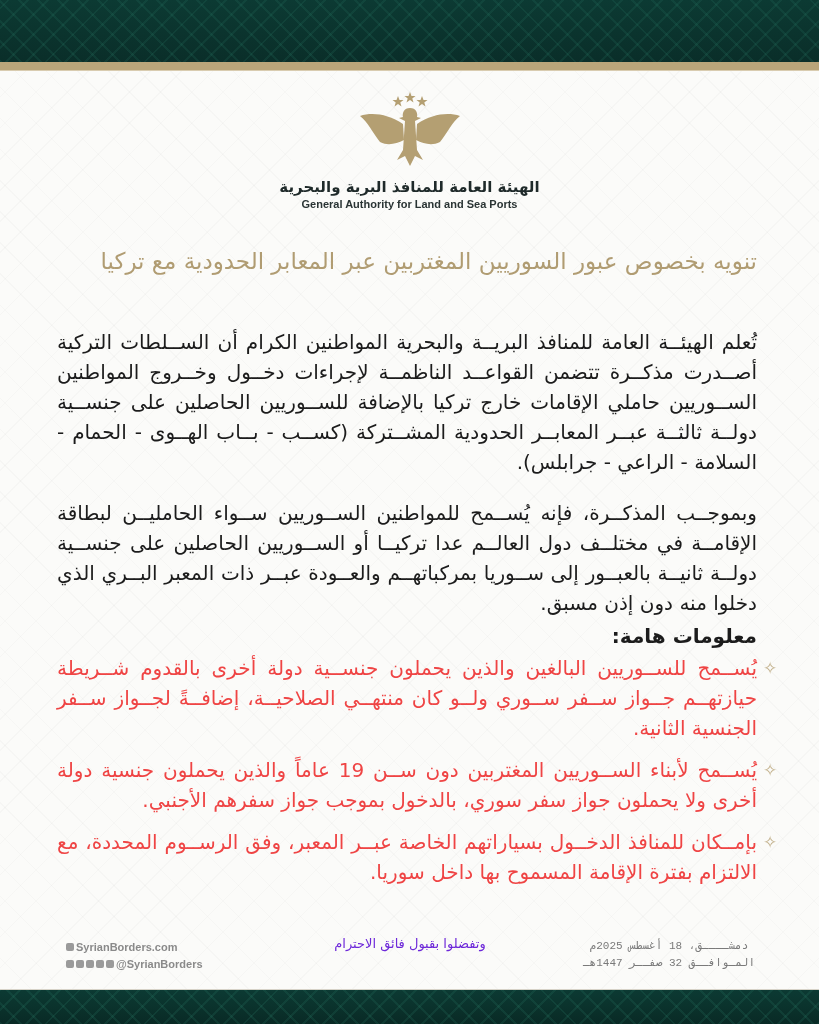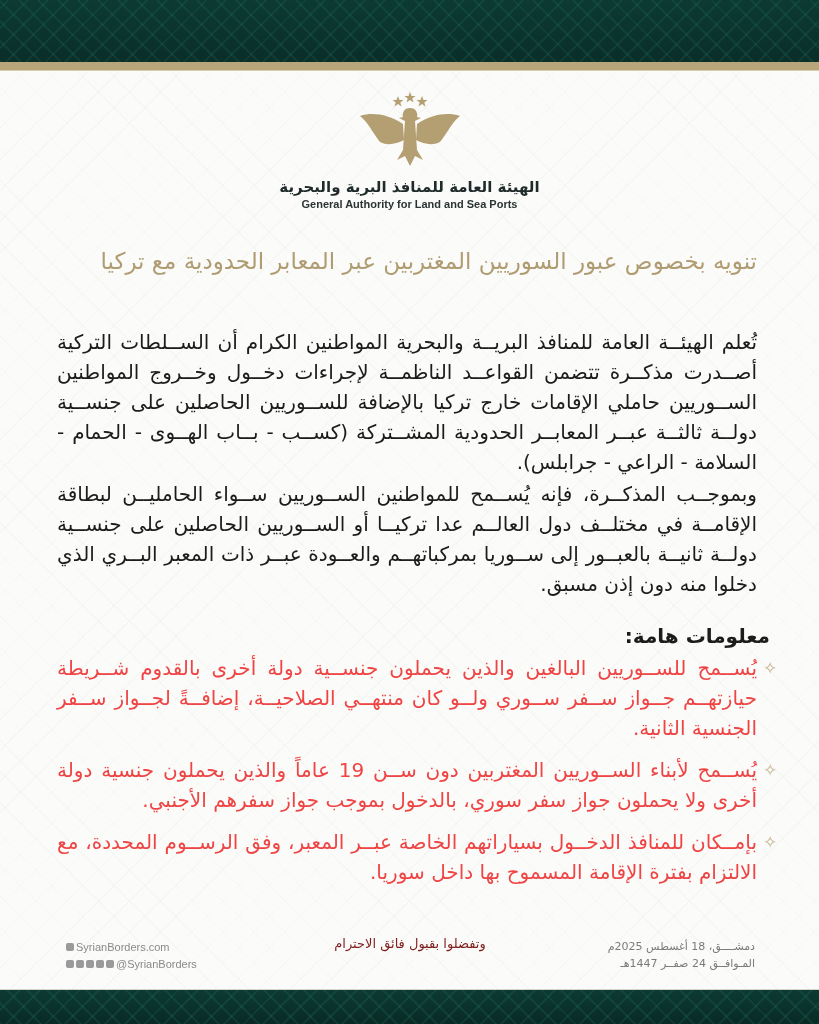--- a/index.html
+++ b/index.html
@@ -51,54 +51,54 @@
     position:absolute; right:62px; top:248px; width:700px;
     direction:rtl; text-align:right;
     font-size:23px; font-weight:normal; color:#b09c72;
   }
   .body-text {
     position:absolute; right:62px; width:700px;
     direction:rtl; text-align:justify; text-align-last:right;
     font-size:20px; line-height:30px; color:#1c1c1c;
   }
   .p1 { top:301px;margin-top:26px; }
-  .p2 { top:479px; }
+  .p2 { top:498px; }
   .info-heading {
-    position:absolute; right:49px; top:624px;
+    position:absolute; right:62px; top:624px;
     direction:rtl; font-size:20px; font-weight:bold; color:#1c1c1c;
   }
   .bullets { position:absolute; right:38px; width:724px; top:653px; direction:rtl; }
   .bullet {
     display:flex; flex-direction:row; align-items:flex-start;
     margin-bottom:12px;
   }
   .bullet-icon {
     width:22px; flex:0 0 22px; height:24px; margin-top:3px; margin-left:2px;
     color:#c2b08b; font-size:17px; line-height:24px; text-align:center;
   }
   .bullet-text {
     flex:1; font-size:20px; line-height:30px; color:#ef4444;
     text-align:justify; text-align-last:right;
   }
   .footer-left {
     position:absolute; left:66px; top:938px;
-    font-family:"Liberation Sans", sans-serif; font-size:11px; color:#8a8a8a;
+    font-family:"Liberation Sans", sans-serif; font-size:11px; color:#8a8a8a;font-weight:bold;
   }
   .footer-left .row { display:flex; align-items:center; height:17px; }
   .sicon {
     display:inline-block; width:8px; height:8px; background:#9a9a9a;
     border-radius:2px; margin-right:2px;
   }
   .footer-center {
     position:absolute; left:300px; top:936px; width:220px; text-align:center;
-    direction:rtl; font-size:13px; color:#7f1d1d;
+    direction:rtl; font-size:13px; color:#6d28d9;
   }
   .footer-right {
-    position:absolute; right:64px; top:938px; direction:rtl; text-align:right;
-    font-size:11px; color:#7a7a7a; line-height:17px;
+    position:absolute; right:64px; top:938px; direction:rtl; text-align:center;
+    font-size:11px; color:#7a7a7a; line-height:17px;font-family:Liberation Mono, monospace;
   }
 </style>
 </head>
 <body>
 
 <div class="top-band"></div>
 <div class="gold-rule"></div>
 <div class="bg-pattern"></div>
 
 <div class="logo">
@@ -150,16 +150,16 @@
     <span class="sicon"></span>
     <span class="sicon"></span>
     <span>@SyrianBorders</span>
   </div>
 </div>
 
 <div class="footer-center">وتفضلوا بقبول فائق الاحترام</div>
 
 <div class="footer-right">
   <div>دمشــــق، 18 أغسطس 2025م</div>
-  <div>المـوافــق 24 صفــر 1447هـ</div>
+  <div>المـوافــق 32 صفــر 1447هـ</div>
 </div>
 
 <div class="bottom-band"></div>
 
 </body></html>

